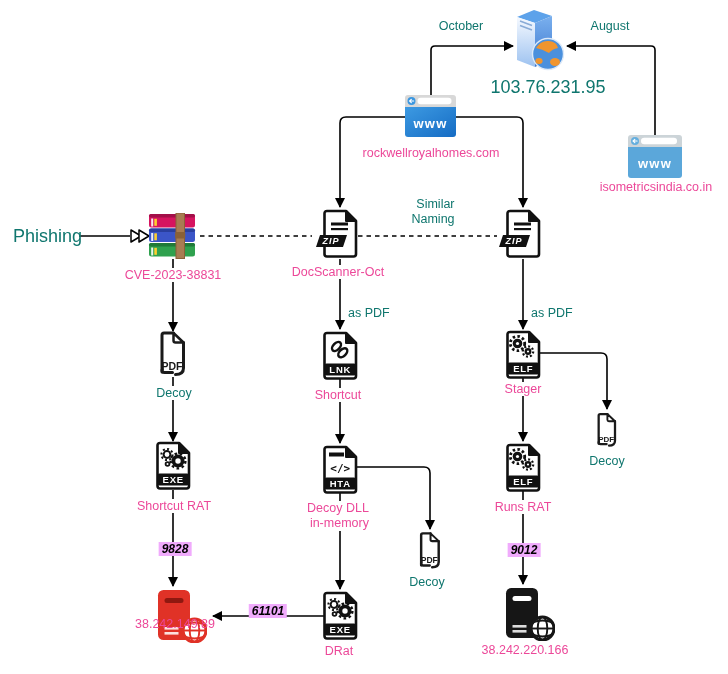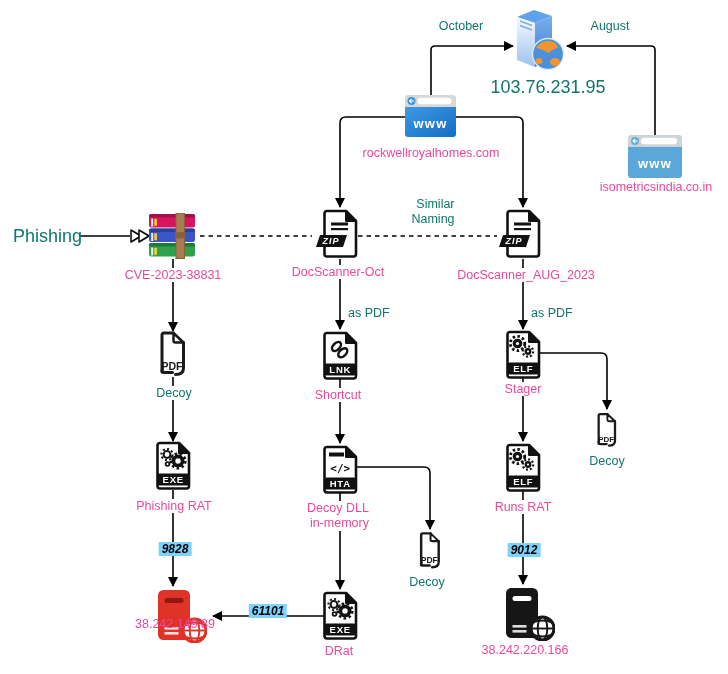--- a/index.html
+++ b/index.html
@@ -7,21 +7,21 @@
          font-family:"Liberation Sans",sans-serif;overflow:hidden;}
   .stage svg{display:block;}
   #connectors{position:absolute;left:0;top:0;z-index:1;}
   .icon{position:absolute;z-index:2;}
   .lbl{position:absolute;z-index:3;transform:translate(-50%,-50%);
        font-size:12.5px;color:#ec4899;white-space:nowrap;text-align:center;}
   .lbl.bg{background:#fff;padding:0 3px;}
   .lbl.gray{color:#0f766e;}
   .lbl.boldblk{font-weight:normal;color:#0f766e;font-size:18px;}
   .lbl.port{font-weight:bold;font-style:italic;color:#000;font-size:12px;
-            background:#7dd3fc;padding:0 3px;}
+            background:#f0abfc;padding:0 3px;}
   .lbl.la{transform:translate(0,-50%);text-align:center;}
   .lbl.two-line{line-height:15px;text-align:right;}
   .lbl.two-line span{display:block;}
 </style>
 </head>
 <body>
 
 <div class="stage">
 
   <svg id="connectors" width="728" height="674" viewBox="0 0 728 674">
@@ -280,32 +280,31 @@
 
   <div class="lbl gray two-line" style="left:433px;top:212px">
     <span>Similar</span>
     <span>Naming</span>
   </div>
 
   <div class="lbl la boldblk" style="left:13px;top:236px">Phishing</div>
 
   <div class="lbl bg" style="left:173px;top:275px">CVE-2023-38831</div>
   <div class="lbl bg" style="left:338px;top:272px">DocScanner-Oct</div>
-  <div class="lbl bg" style="left:526px;top:275px">DocScanner_AUG_2023</div>
 
   <div class="lbl la gray" style="left:348px;top:313px">as PDF</div>
   <div class="lbl la gray" style="left:531px;top:313px">as PDF</div>
 
   <div class="lbl bg gray" style="left:174px;top:393px">Decoy</div>
   <div class="lbl bg" style="left:338px;top:395px">Shortcut</div>
   <div class="lbl bg" style="left:523px;top:389px">Stager</div>
 
   <div class="lbl gray" style="left:607px;top:461px">Decoy</div>
 
-  <div class="lbl bg" style="left:174px;top:506px">Phishing RAT</div>
+  <div class="lbl bg" style="left:174px;top:506px">Shortcut RAT</div>
   <div class="lbl bg two-line" style="left:338px;top:516px">
     <span>Decoy DLL</span>
     <span>in-memory</span>
   </div>
   <div class="lbl bg" style="left:523px;top:507px">Runs RAT</div>
 
   <div class="lbl port" style="left:175px;top:549px">9828</div>
   <div class="lbl port" style="left:524px;top:550px">9012</div>
 
   <div class="lbl gray" style="left:427px;top:582px">Decoy</div>

